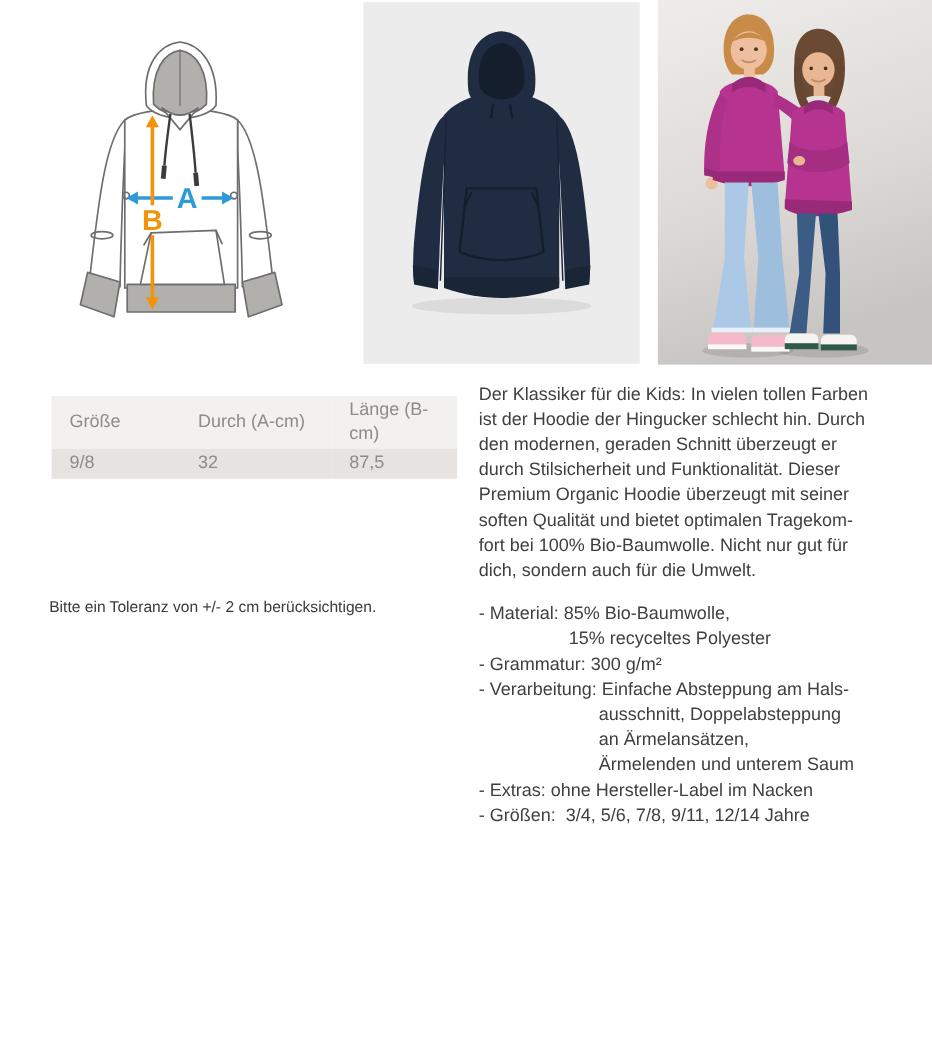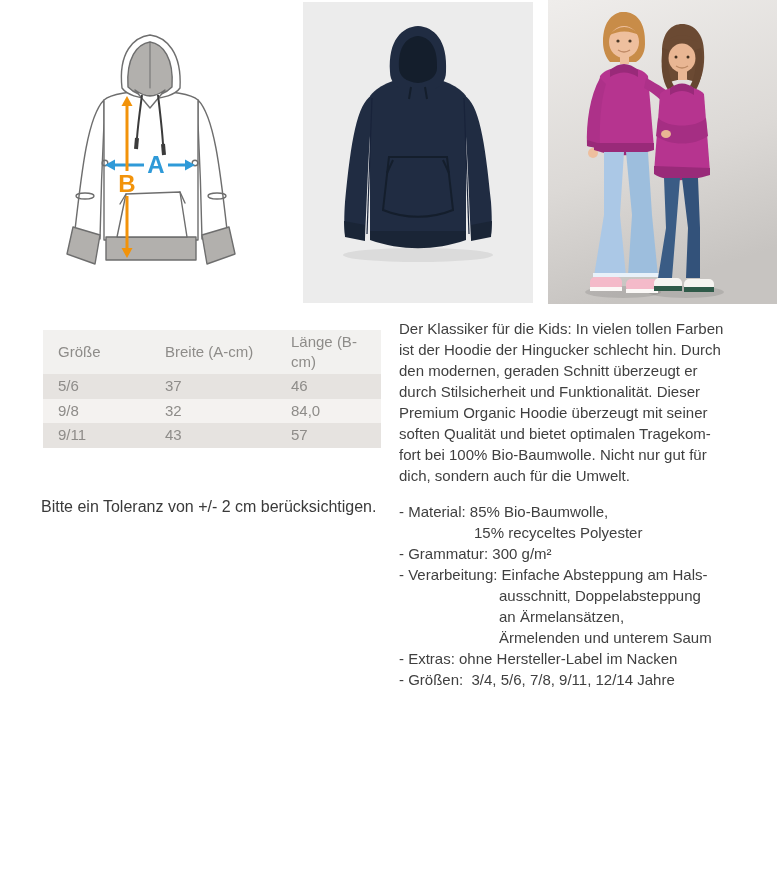--- a/index.html
+++ b/index.html
@@ -14,21 +14,21 @@
   .panel-svg{display:block;width:100%;height:100%;}
   
   .size-table-wrap{position:absolute;left:43px;top:330px;width:338px;}
   table.size-table{border-collapse:collapse;table-layout:fixed;width:338px;
     font-size:15px;color:#8e8c89;}
   table.size-table th{font-weight:normal;text-align:left;}
   table.size-table th,table.size-table td{padding:2px 0 2px 15px;height:20.5px;line-height:20px;}
   table.size-table thead tr{background:#f2f1ef;}
   table.size-table tbody tr:nth-child(odd){background:#e6e3e0;}
   table.size-table tbody tr:nth-child(even){background:#f4f2f0;}
-  .tolerance-note{position:absolute;left:41px;top:498px;font-size:16px;color:#3a3a3a;}
+  .tolerance-note{position:absolute;left:41px;top:498px;font-size:13px;color:#3a3a3a;}
   
   .description{position:absolute;left:399px;top:318px;width:372px;
     font-size:15px;line-height:21px;color:#3f3f3f;}
   .description p{margin:0 0 15px 0;white-space:pre-wrap;}
 </style>
 </head>
 <body>
 
 <div class="sheet">
 
@@ -181,39 +181,29 @@
   <div class="size-table-wrap">
     <table class="size-table">
       <colgroup>
           <col style="width:107px">
           <col style="width:126px">
           <col style="width:105px">
         </colgroup>
       <thead>
         <tr>
           <th>Größe</th>
-          <th>Breite (A-cm)</th>
+          <th>Durch (A-cm)</th>
           <th>Länge (B-cm)</th>
         </tr>
       </thead>
       <tbody>
         <tr>
-          <td>5/6</td>
-          <td>37</td>
-          <td>46</td>
-        </tr>
-        <tr>
           <td>9/8</td>
           <td>32</td>
-          <td>84,0</td>
-        </tr>
-        <tr>
-          <td>9/11</td>
-          <td>43</td>
-          <td>57</td>
+          <td>87,5</td>
         </tr>
       </tbody>
     </table>
   </div>
 
   <div class="tolerance-note">Bitte ein Toleranz von +/- 2 cm berücksichtigen.</div>
 
   <div class="description">
     <p>Der Klassiker für die Kids: In vielen tollen Farben
 ist der Hoodie der Hingucker schlecht hin. Durch

